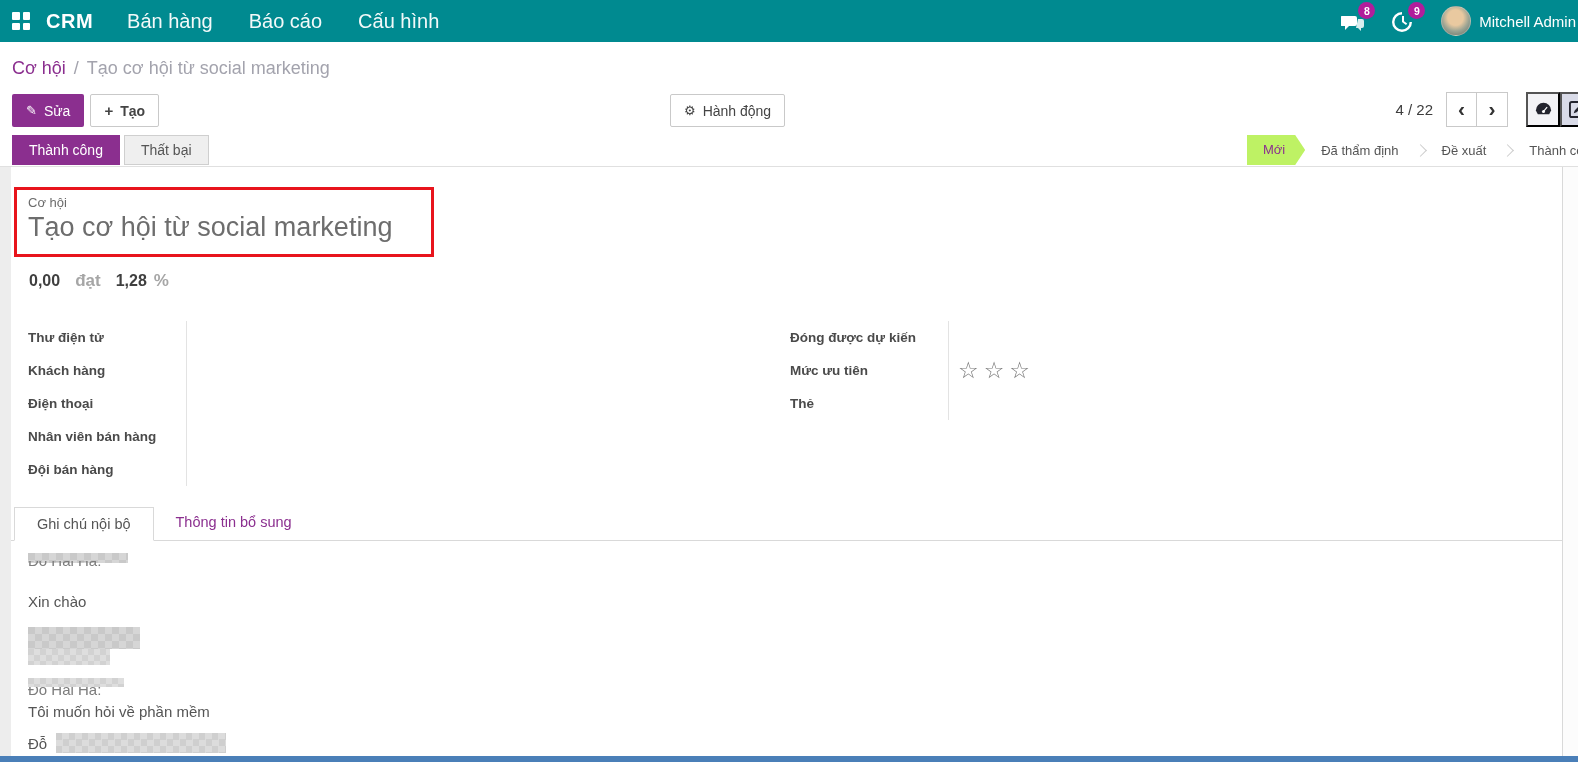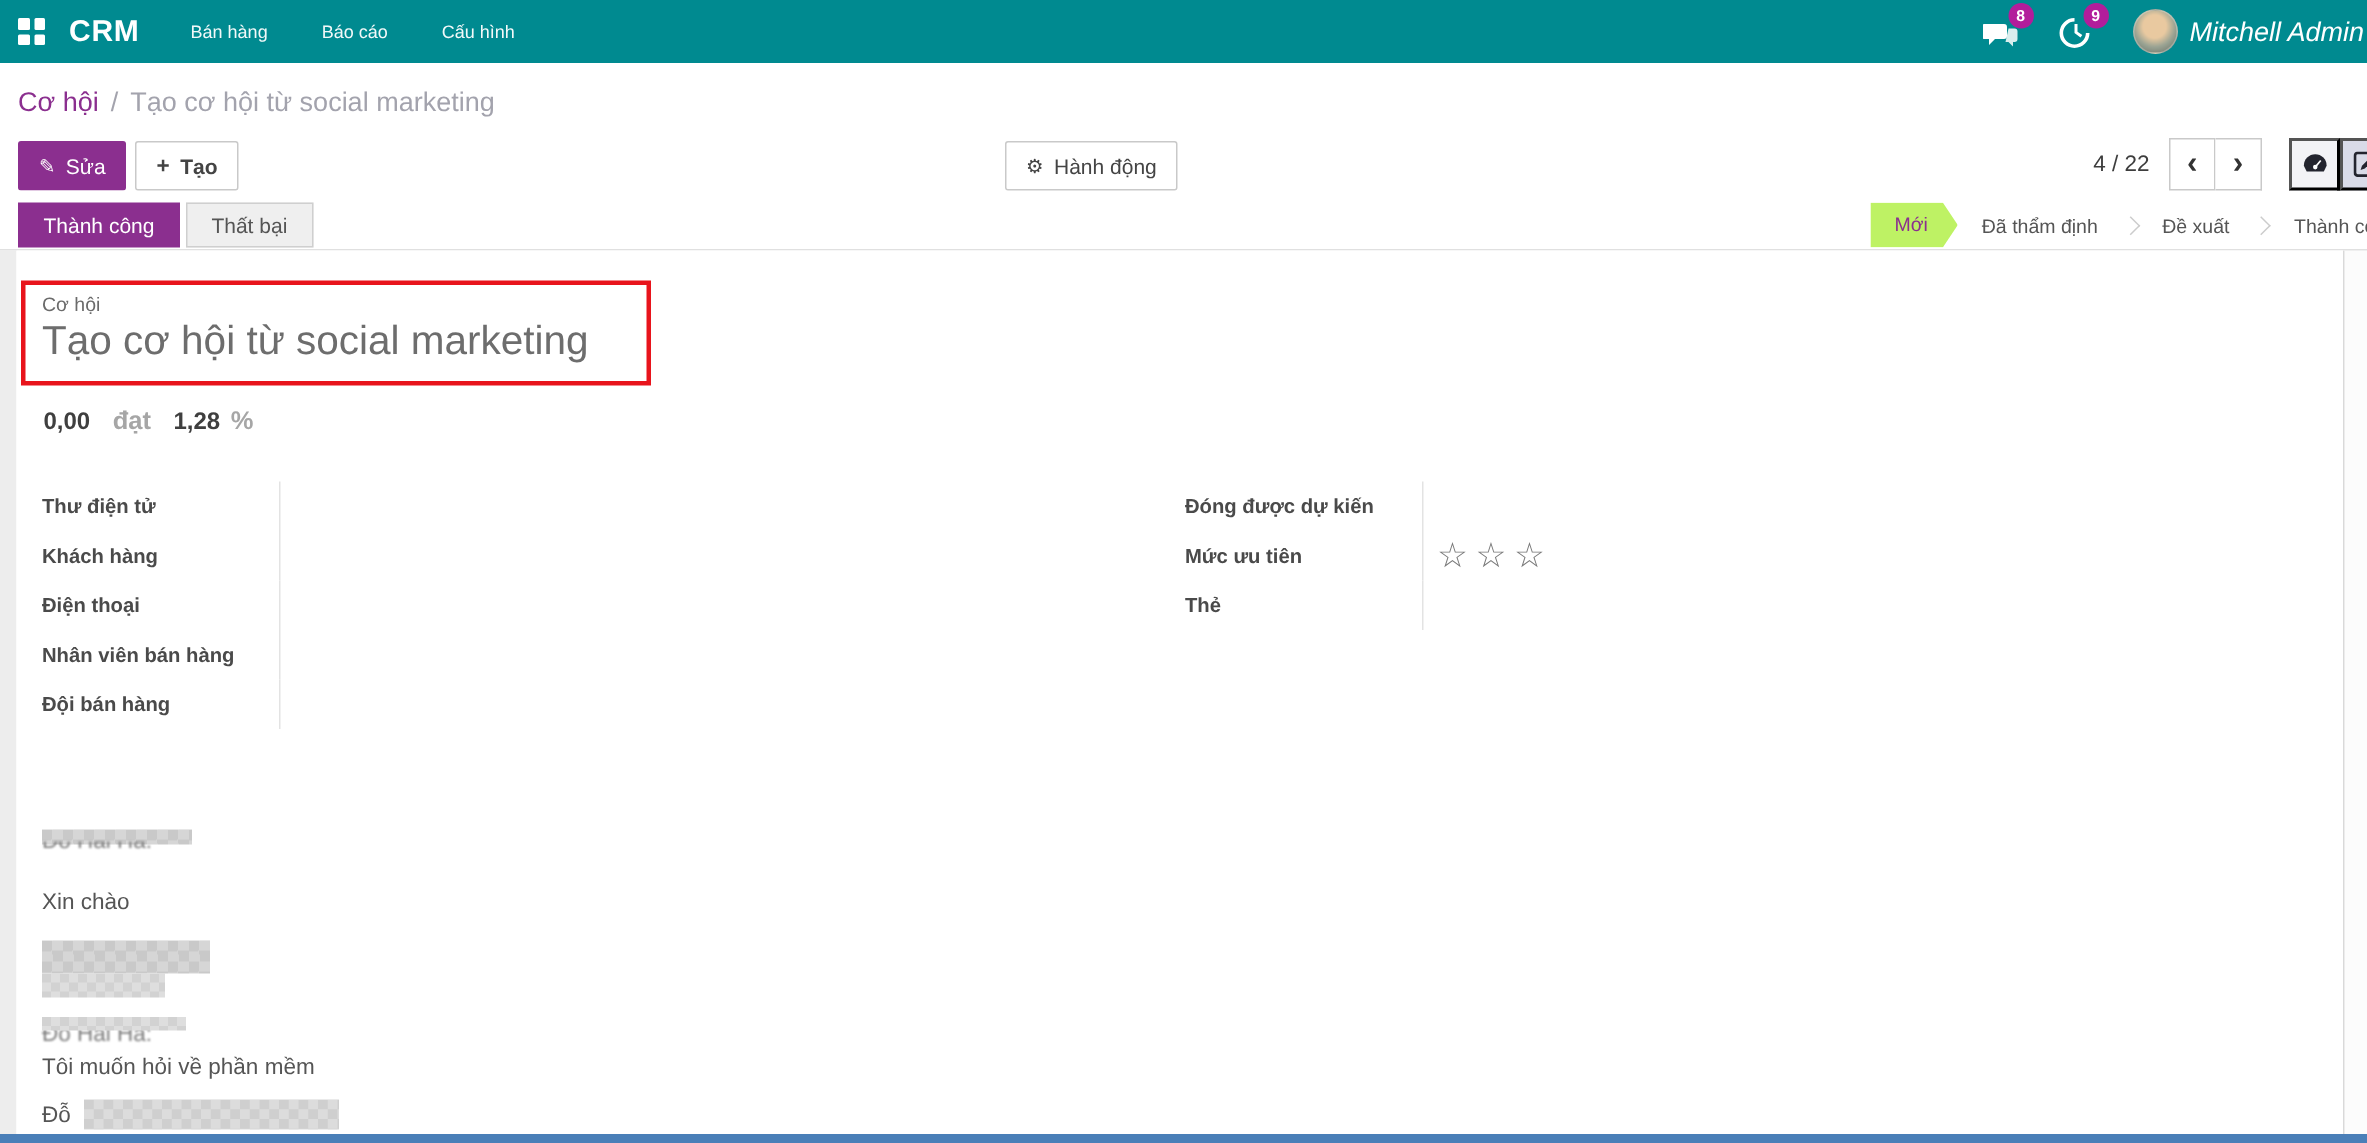--- a/index.html
+++ b/index.html
@@ -7,33 +7,33 @@
     font-family:"Liberation Sans","DejaVu Sans",sans-serif; }
   .screen { position:relative; width:1578px; height:706px; }
 
   
   .topbar { height:42px; background:#008a90; display:flex; align-items:center;
     padding:0 0 0 12px; color:#fff; overflow:hidden; white-space:nowrap; }
   .apps-icon { width:18px; height:18px; display:grid; grid-template-columns:1fr 1fr;
     grid-template-rows:1fr 1fr; gap:3px; cursor:pointer; flex:none; }
   .apps-icon span { background:#fff; border-radius:1px; }
   .brand { font-size:20px; font-weight:700; margin-left:16px; letter-spacing:.5px; cursor:pointer; }
-  .menu { display:flex; gap:36px; margin-left:34px; font-size:12px; }
+  .menu { display:flex; gap:36px; margin-left:34px; font-size:20px; }
   .menu-item { color:rgba(255,255,255,.95); cursor:pointer; }
   .topbar-right { margin-left:auto; display:flex; align-items:center; gap:24px; padding-right:2px; }
   .sysicon { position:relative; width:26px; height:24px; cursor:pointer; flex:none; }
   .sysicon svg { position:absolute; left:0; bottom:0; }
   .badge { position:absolute; top:-7px; right:-8px; min-width:17px; height:17px;
     background:#b21d9b; border-radius:50%; color:#fff; font-size:10.5px;
     display:flex; align-items:center; justify-content:center; font-weight:700; }
   .user { display:flex; align-items:center; gap:8px; cursor:pointer; }
   .avatar { width:30px; height:30px; border-radius:50%; flex:none;
     background:radial-gradient(circle at 48% 38%, #e9c9a0 0 34%, #9aa393 60%, #62695f 100%);
     border:1px solid rgba(255,255,255,.25); }
-  .user-name { font-size:18px;font-style:italic; }
+  .user-name { font-size:15px; }
 
   
   .breadcrumb-row { height:46px; display:flex; align-items:center; padding:6px 0 0 12px;
     font-size:18px; background:#fff; }
   .bc-parent { color:#8b2f8f; cursor:pointer; }
   .bc-sep { color:#a3a3ad; margin:0 8px; }
   .bc-current { color:#a3a3ad; }
 
   .buttons-row { position:relative; height:45px; background:#fff; display:flex;
     align-items:center; padding-left:12px; }
@@ -271,20 +271,24 @@
               <span>☆</span>
             </span>
           </span>
         </div>
         <div class="frow">
           <span class="flabel">Thẻ</span>
           <span class="fvalue"></span>
         </div>
       </div>
 
+      <div class="tabs">
+        <div class="tab active">Ghi chú nội bộ</div>
+        <div class="tab inactive">Thông tin bổ sung</div>
+      </div>
 
       <div class="mosaic" style="left:17px; top:386px; width:100px; height:10px;"></div>
       <div class="note clip-bottom-half blurred" style="left:17px; top:394px; width:140px;">
         <span>Đỗ Hải Hà:</span>
       </div>
 
       <div class="note" style="left:17px; top:426px;">Xin chào</div>
 
       <div class="mosaic" style="left:17px; top:460px; width:112px; height:22px;"></div>
       <div class="mosaic light" style="left:17px; top:482px; width:82px; height:16px;"></div>

